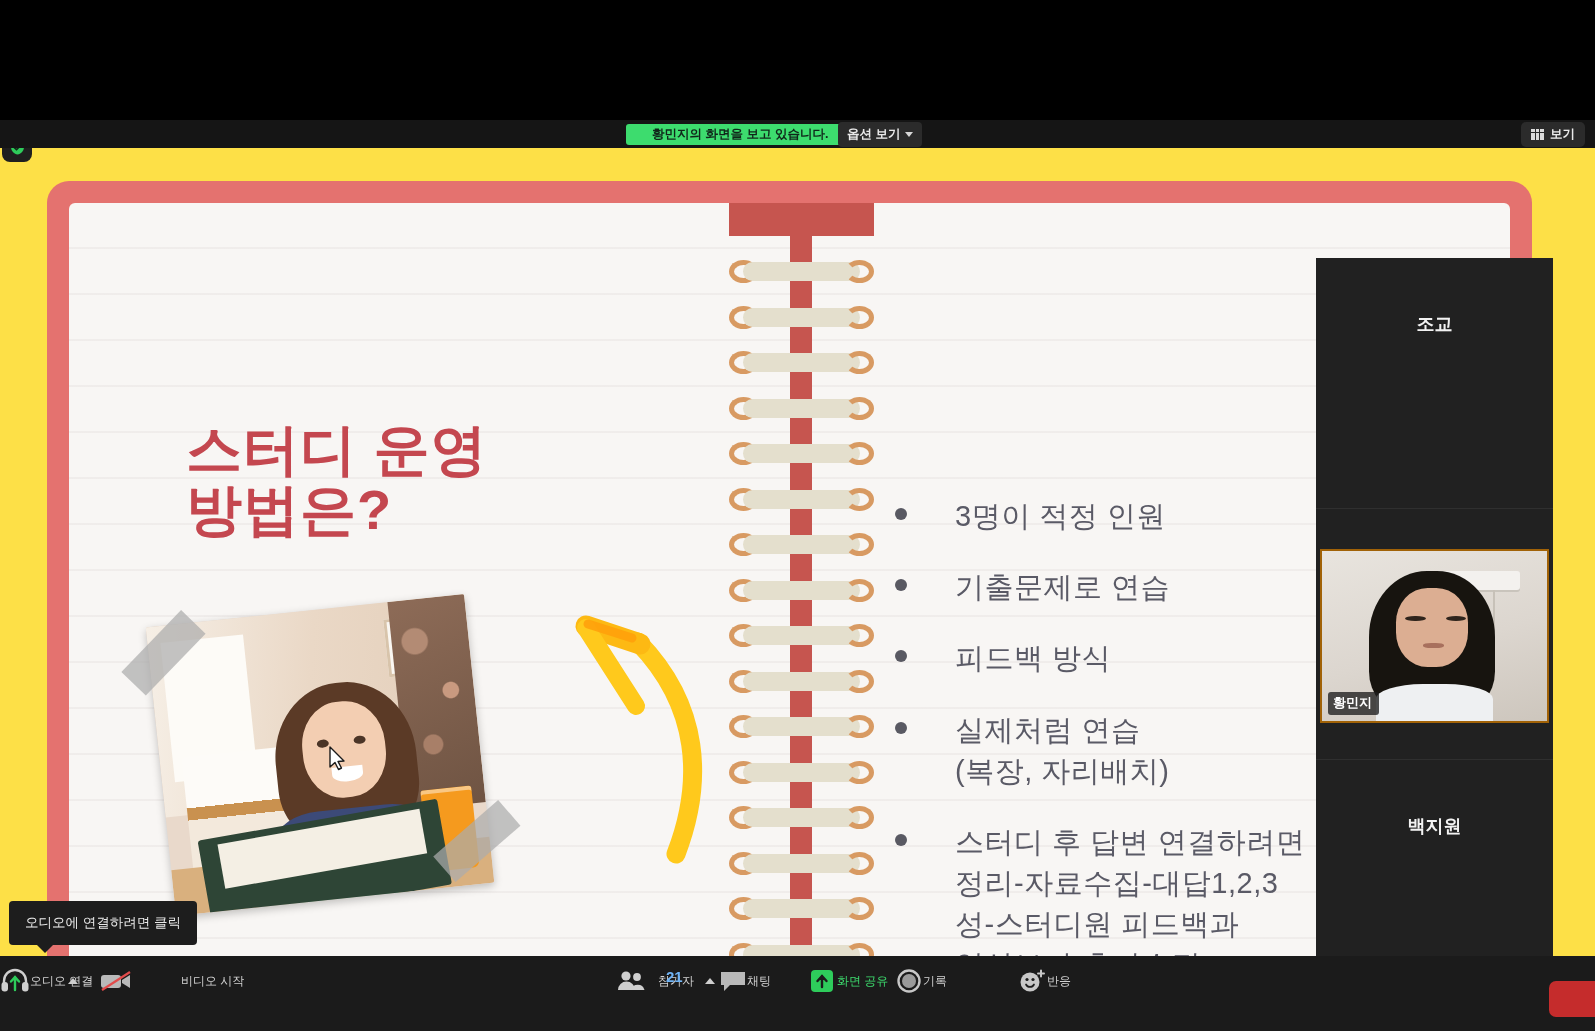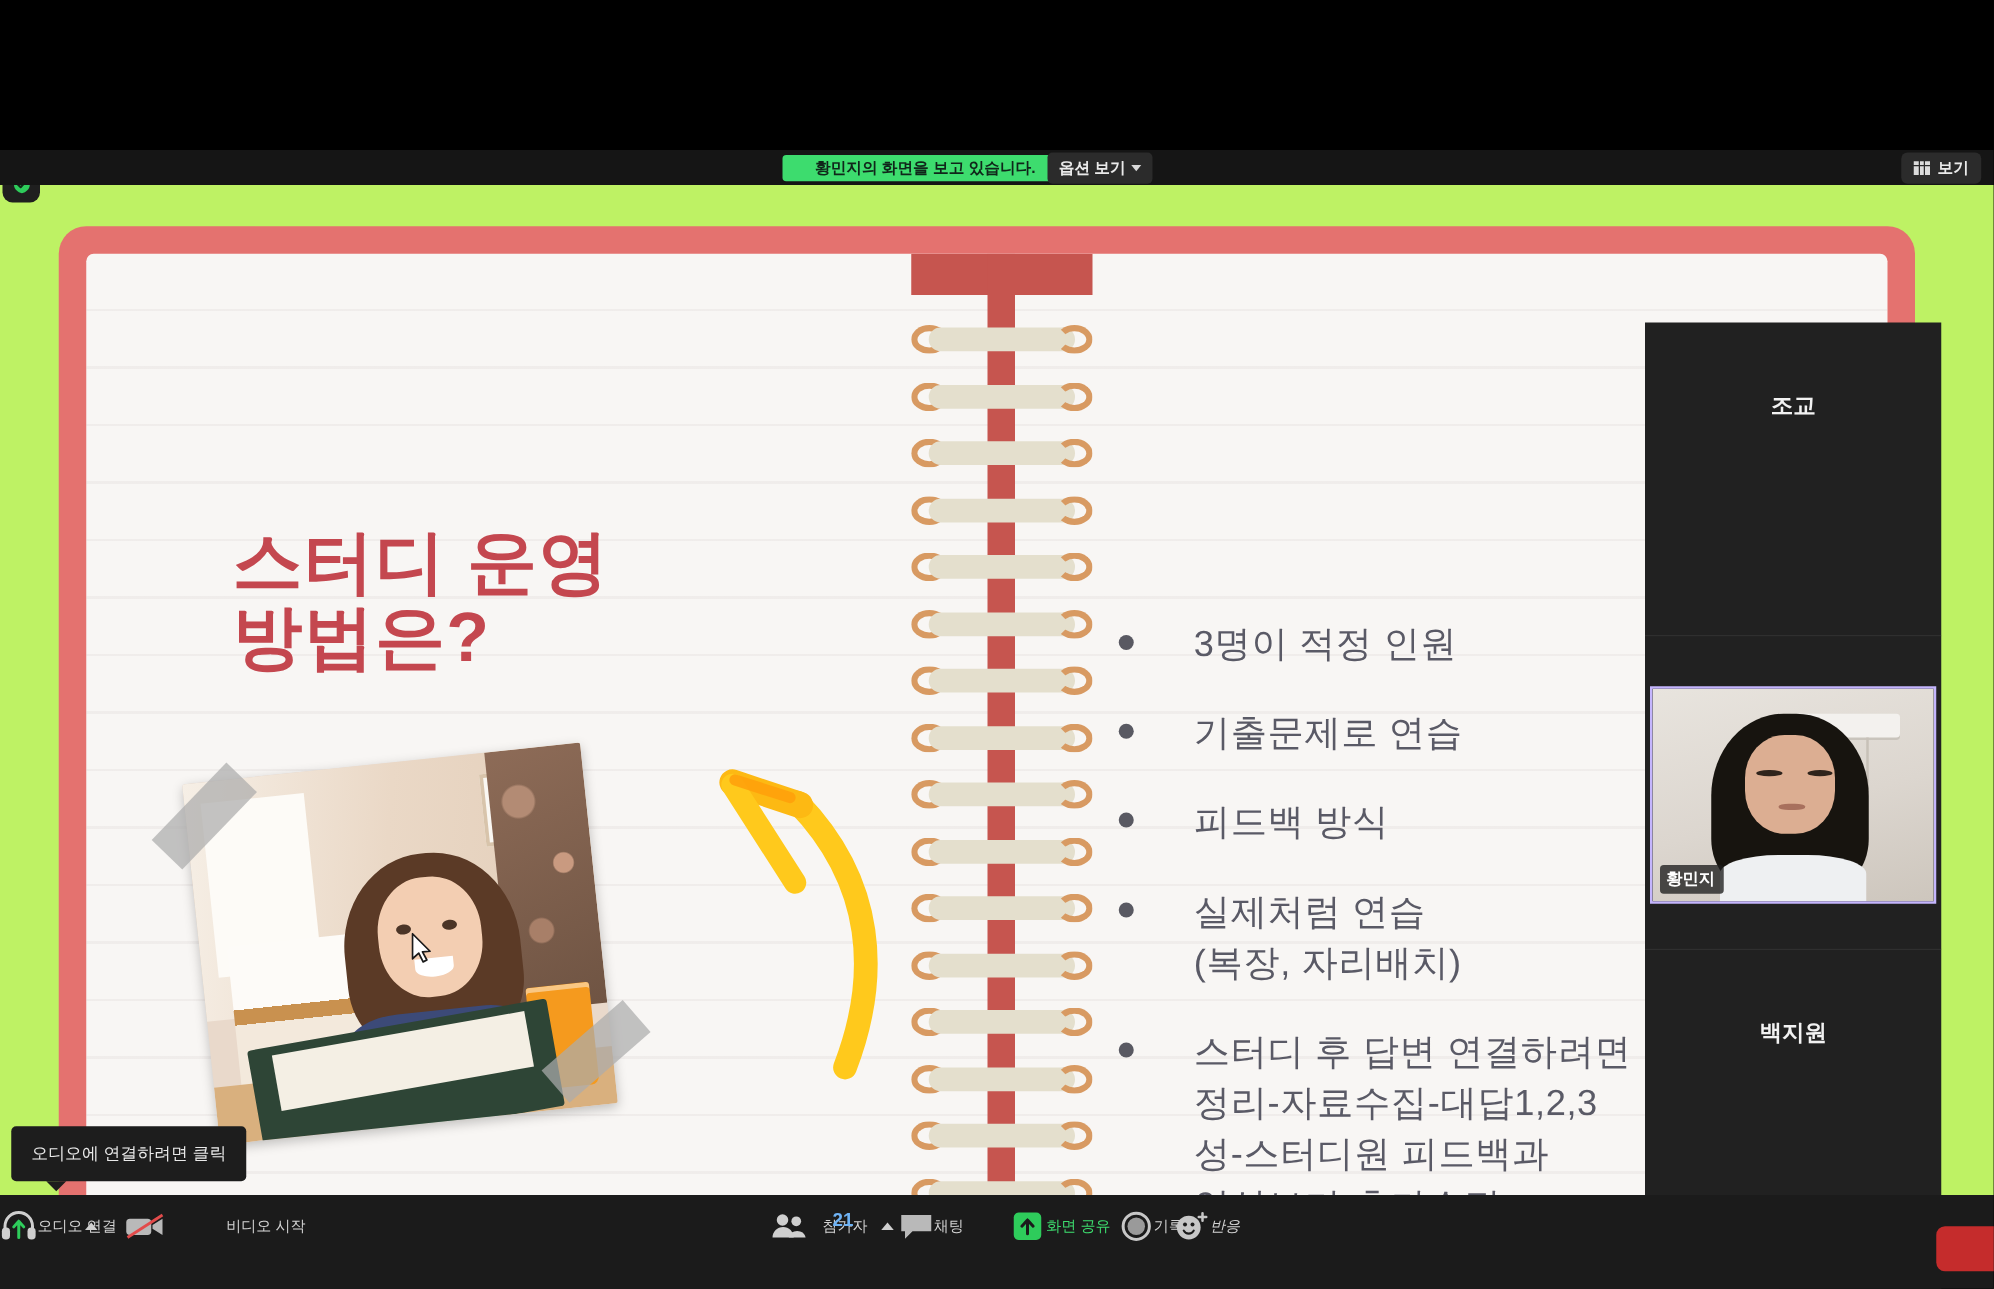--- a/index.html
+++ b/index.html
@@ -17,21 +17,21 @@
     background:#2b2b2b;border-radius:4px;padding:0 9px;}
   .opt-wrap span{color:#eaeaea;font-size:12.5px;font-weight:700;white-space:nowrap;}
   .chev{width:0;height:0;border-left:4px solid transparent;border-right:4px solid transparent;border-top:5px solid #d8d8d8;}
   .view-btn{position:absolute;right:10px;top:122px;height:25px;display:flex;align-items:center;gap:6px;
     background:#2b2b2b;border-radius:5px;padding:0 10px;}
   .view-btn span{color:#eaeaea;font-size:12.5px;font-weight:700;}
   .grid-ico{width:13px;height:11px;display:grid;grid-template-columns:1fr 1fr 1fr;grid-template-rows:3px 1fr;gap:1px;}
   .grid-ico i{background:#dcdcdc;display:block;}
 
   
-  .stage{position:absolute;left:0;top:148px;width:1595px;height:808px;background:#bef264;overflow:hidden;}
+  .stage{position:absolute;left:0;top:148px;width:1595px;height:808px;background:#fde047;overflow:hidden;}
   .shield{position:absolute;left:2px;top:-16px;width:30px;height:30px;background:#1f1f1f;border-radius:8px;
     display:flex;align-items:center;justify-content:center;z-index:6;}
   .shield svg{width:17px;height:17px;display:block;}
 
   
   .notebook{position:absolute;left:47px;top:33px;width:1485px;height:800px;background:#e4726f;border-radius:22px;}
   .nb-page{position:absolute;left:22px;top:22px;right:22px;bottom:-40px;background:#f8f6f4;border-radius:6px;overflow:hidden;}
   .rules{position:absolute;inset:0;
     background:repeating-linear-gradient(to bottom, rgba(0,0,0,0) 0px, rgba(0,0,0,0) 44px, rgba(140,120,120,.075) 44px, rgba(140,120,120,.075) 46px);}
   .spine-top{position:absolute;left:660px;top:0px;width:145px;height:33px;background:#c6554f;}
@@ -95,21 +95,21 @@
   
   .filmstrip{position:absolute;right:42px;top:258px;width:237px;bottom:-20px;background:#212121;overflow:hidden;z-index:7;}
   .tile{position:relative;width:100%;height:251px;border-bottom:1px solid #2f2f2f;box-sizing:border-box;}
   .tile .pname-center{position:absolute;left:0;right:0;top:54px;text-align:center;color:#f2f2f2;font-size:18px;font-weight:700;}
   .mic-mute{position:absolute;left:10px;bottom:12px;width:22px;height:22px;background:#2a2a2a;border-radius:3px;
     display:flex;align-items:center;justify-content:center;}
   .mic-mute svg{width:15px;height:15px;}
   .namebadge{position:absolute;left:6px;bottom:6px;display:flex;align-items:center;gap:5px;
     background:rgba(30,30,30,.78);padding:2px 7px 3px 5px;border-radius:3px;}
   .namebadge span{color:#fff;font-size:13px;font-weight:700;}
-  .vid-tile{position:absolute;left:4px;right:4px;top:40px;height:170px;border:2px solid #c4b5fd;overflow:hidden;}
+  .vid-tile{position:absolute;left:4px;right:4px;top:40px;height:170px;border:2px solid #a16207;overflow:hidden;}
   .vid-bg{position:absolute;inset:0;background:linear-gradient(165deg,#e8e4de 0%,#dcd6cf 55%,#cdc6bd 100%);}
   .vid-ac{position:absolute;left:48%;top:12%;width:40%;height:11%;background:#f3f1ee;border-radius:3px;
     box-shadow:0 2px 0 #c9c4bc;}
   .vid-cord{position:absolute;left:76%;top:23%;width:2px;height:26%;background:#c7c1b8;}
   .vid-hair{position:absolute;left:21%;top:12%;width:56%;height:84%;background:#17140f;border-radius:46% 46% 30% 30%;}
   .vid-face{position:absolute;left:33%;top:22%;width:32%;height:46%;background:#dcae92;border-radius:44%;}
   .vid-eye{position:absolute;width:9%;height:3%;background:#2f241c;border-radius:50%;top:38%;}
   .vid-eye.l{left:37%;} .vid-eye.r{left:55%;}
   .vid-mouth{position:absolute;left:45%;top:54%;width:9%;height:3%;background:#a8705d;border-radius:40%;}
   .vid-shirt{position:absolute;left:24%;bottom:0;width:52%;height:22%;background:#eef0f2;border-radius:40% 40% 0 0;}
@@ -433,21 +433,21 @@
     <div class="tb-item" style="left:895px;">
       <span class="tb-ico">
         <svg width="28" height="26" viewBox="0 0 28 26">
           <circle cx="14" cy="13" r="10.5" fill="none" stroke="#c7c7c7" stroke-width="2.4"></circle>
           <circle cx="14" cy="13" r="7" fill="#9a9a9a"></circle>
         </svg>
       </span>
       <span class="tb-lab">기록</span>
     </div>
 
-    <div class="tb-item" style="left:938px;font-style:italic;">
+    <div class="tb-item" style="left:1017px;">
       <span class="tb-ico">
         <svg width="30" height="26" viewBox="0 0 30 26">
           <circle cx="13" cy="14" r="9.5" fill="#c7c7c7"></circle>
           <circle cx="10" cy="11.5" r="1.6" fill="#1b1b1b"></circle>
             <circle cx="16" cy="11.5" r="1.6" fill="#1b1b1b"></circle>
           <path d="M9 16.5 a4.5 4.5 0 0 0 8 0" stroke="#1b1b1b" stroke-width="1.7" fill="none" stroke-linecap="round"></path>
           <path d="M24 2.5 v6 M21 5.5 h6" stroke="#c7c7c7" stroke-width="2" stroke-linecap="round"></path>
         </svg>
       </span>
       <span class="tb-lab">반응</span>

